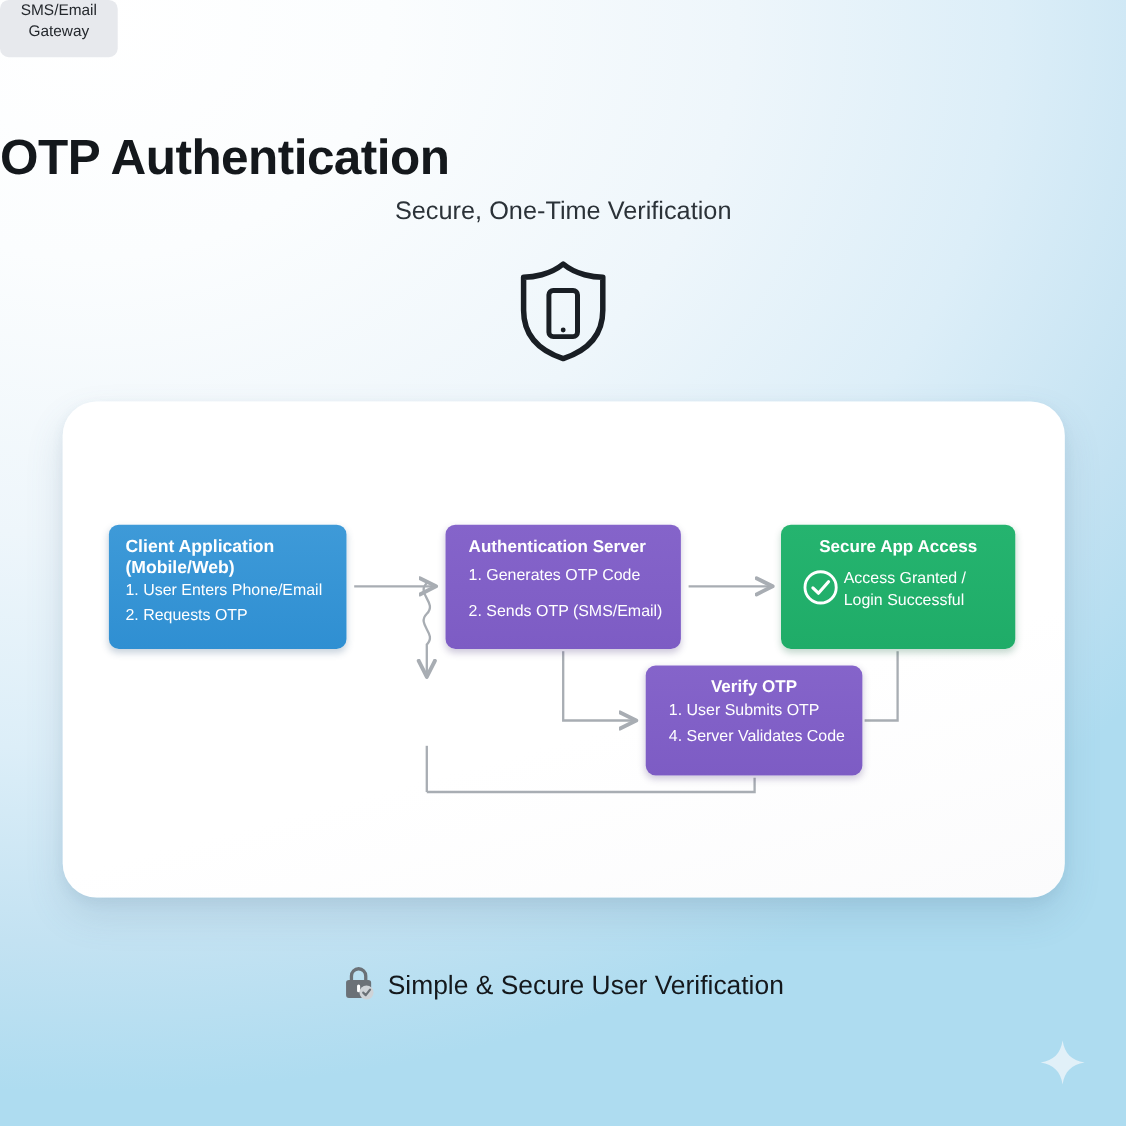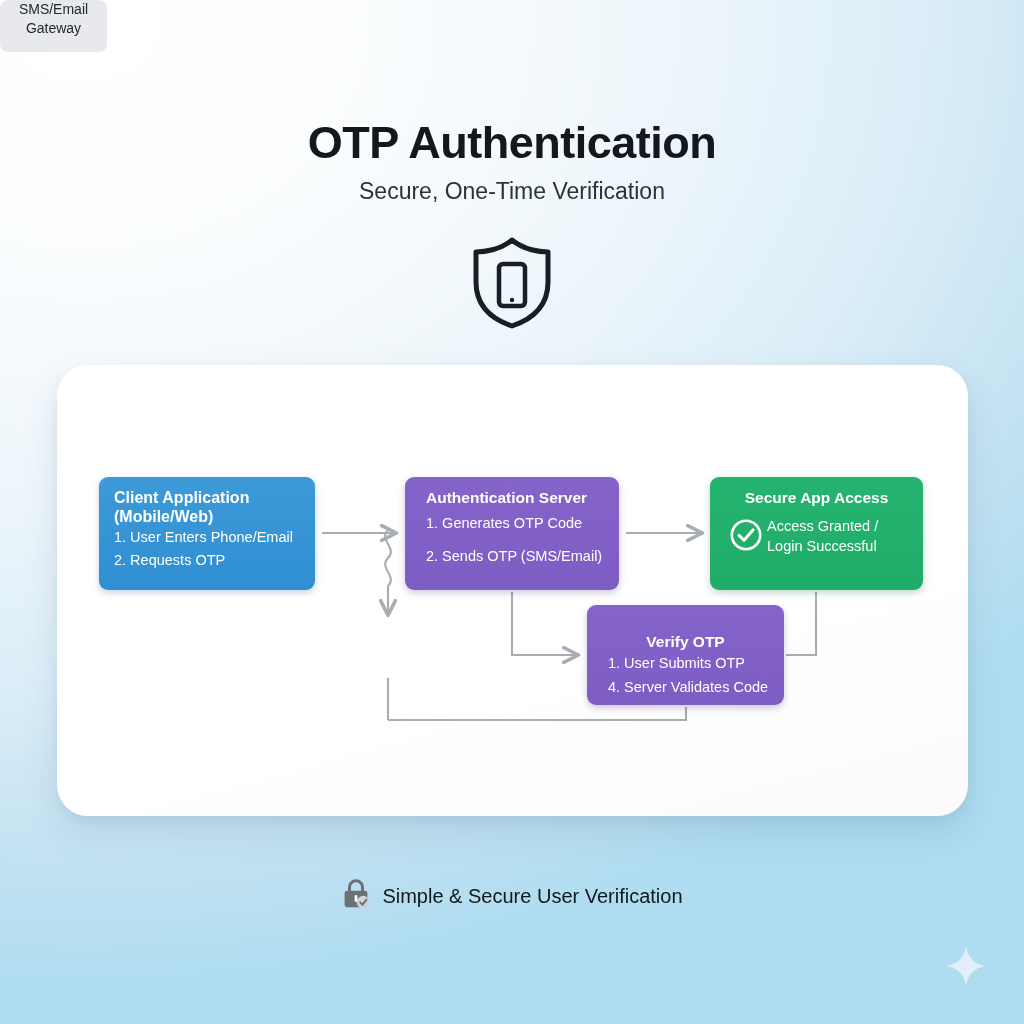--- a/index.html
+++ b/index.html
@@ -14,21 +14,21 @@
       radial-gradient(120% 95% at 8% 2%, #ffffff 0%, #fbfdfe 22%, #eef6fb 48%, #dceef8 68%, #c3e2f2 86%, #aedcf0 100%);
   }
 
   
   #sparkle{
     position:absolute;left:944px;top:944px;width:44px;height:44px;
   }
 
   
   #title{
-    position:absolute;left:0;top:117px;width:1024px;text-align:center;
+    position:absolute;left:0;top:117px;width:1024px;
     font-size:45px;font-weight:bold;letter-spacing:-0.5px;color:#14181c;
   }
   #subtitle{
     position:absolute;left:0;top:178px;width:1024px;text-align:center;
     font-size:23px;color:#2b3238;font-weight:400;
   }
   #hero-icon{
     position:absolute;left:470px;top:236px;width:84px;height:94px;
   }
 
@@ -75,41 +75,41 @@
   #node-access .n-title{font-size:15.5px;line-height:19px;text-align:center;}
   #node-access .acc-row{display:flex;align-items:flex-end;gap:4px;padding:9px 0 0 19px;}
   #node-access .acc-txt{font-size:14.5px;line-height:20px;color:#ffffff;}
 
   #node-verify{
     left:587px;top:605px;width:197px;height:100px;
     background:linear-gradient(180deg,#8564ca 0%, #7d5cc4 100%);
     box-shadow:0 3px 7px rgba(60,40,110,.25);
     padding:10px 0 0 0;
   }
-  #node-verify .n-title{font-size:15.5px;line-height:19px;text-align:center;margin-top:17px;}
+  #node-verify .n-title{font-size:15.5px;line-height:19px;text-align:center;}
   #node-verify .n-line{font-size:14.5px;line-height:24px;padding-left:21px;}
 
   #node-gateway{
     left:335px;top:624px;width:107px;height:52px;
     background:#e7e9ed;border-radius:8px;
     display:flex;flex-direction:column;align-items:center;
   }
   #node-gateway .g-line{font-size:14px;line-height:19px;color:#24282d;}
 
   #edge-label{
     position:absolute;left:380px;top:737px;width:300px;text-align:center;
     font-size:14.5px;color:#24282d;
   }
 
   
   #footer{
     position:absolute;left:0;top:878px;width:1024px;
     display:flex;align-items:center;justify-content:center;gap:11px;
   }
-  #footer .f-txt{font-size:20px;color:#14181c;}
+  #footer .f-txt{font-size:24px;color:#14181c;}
 </style>
 </head>
 <body>
 
 <div id="stage">
 
   <div id="title">OTP Authentication</div>
   <div id="subtitle">Secure, One-Time Verification</div>
 
   <div id="hero-icon">

